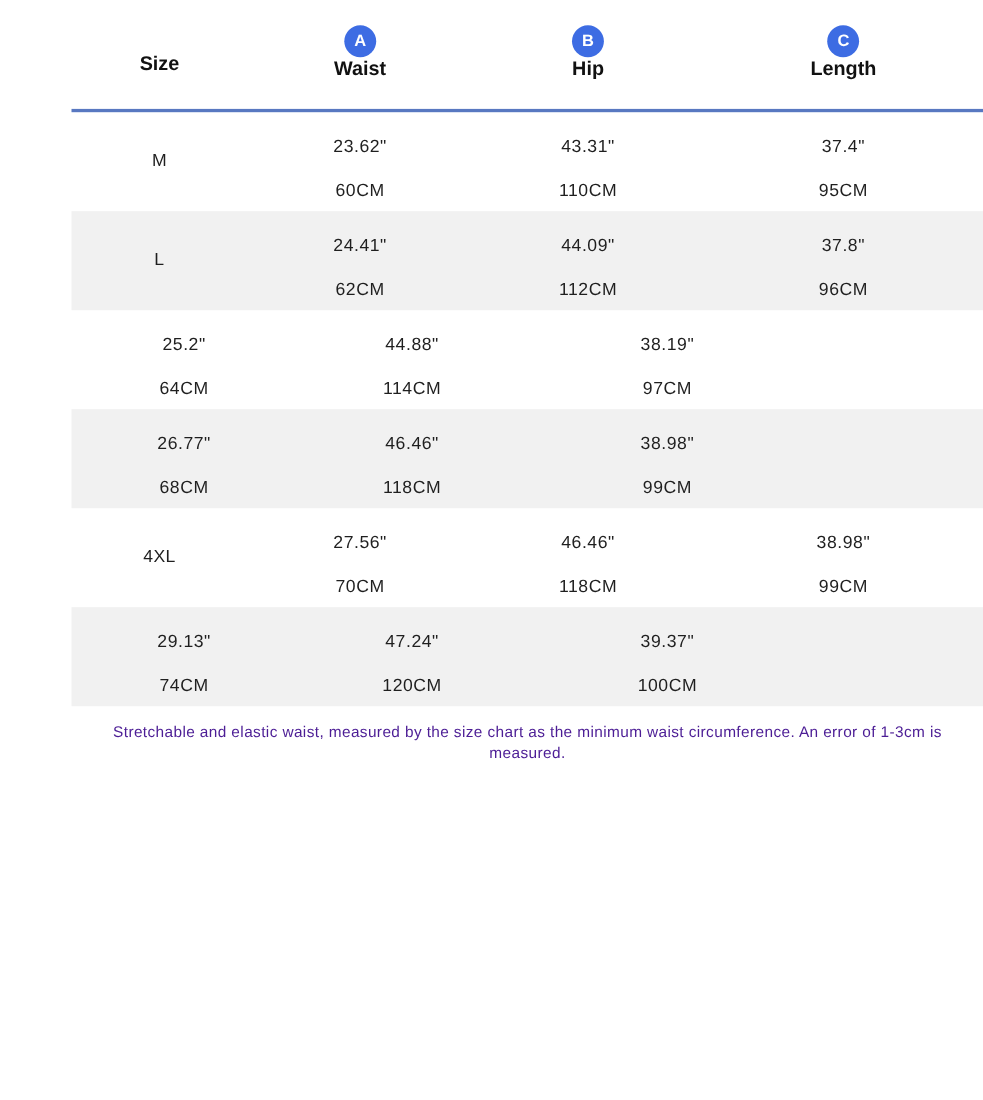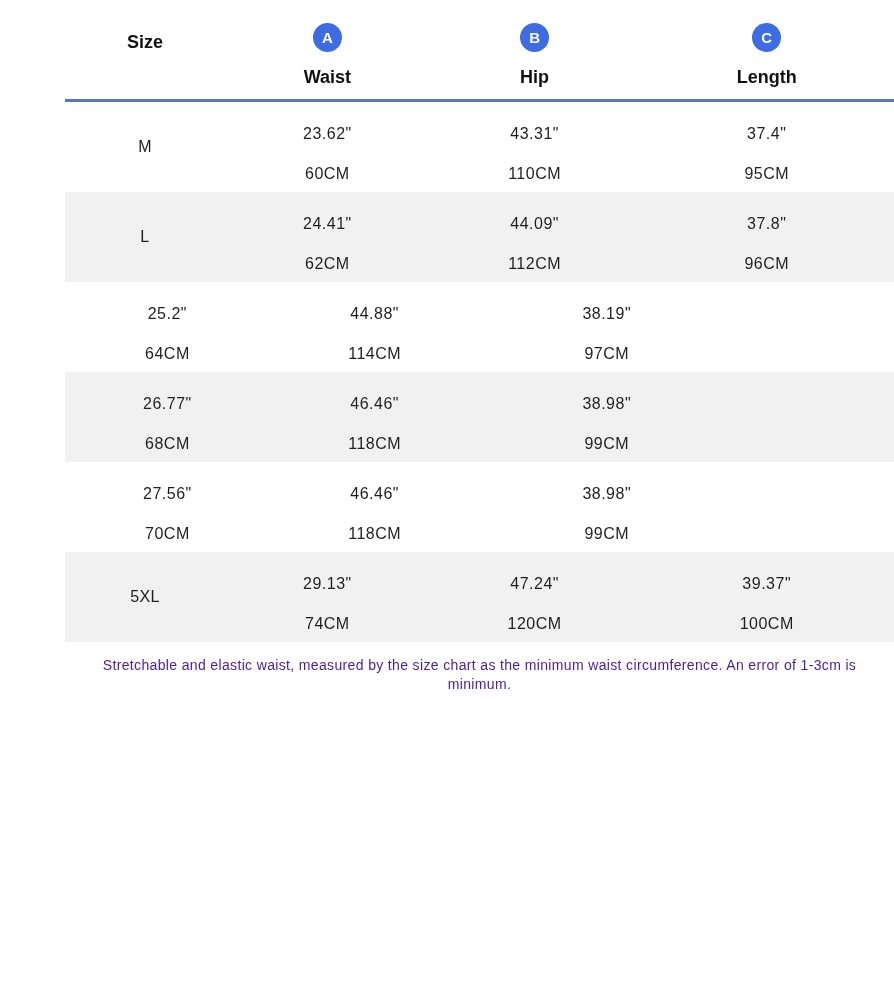--- a/index.html
+++ b/index.html
@@ -35,32 +35,32 @@
   .c2 { width: 24.7%; }
   .c3 { width: 25.3%; }
   .c4 { width: 30.7%; }
 
   .hcell {
     display: flex;
     flex-direction: column;
     align-items: center;
   }
   .hcell.size-h {
-    padding-top: 32px;
+    padding-top: 48px;
   }
   .hcell.meas-h {
     padding-top: 23px;
   }
   .hlabel {
     font-size: 18px;
     font-weight: bold;
     color: #111111;
     line-height: 21px;
   }
-  .meas-h .hlabel { margin-top: 15px; }
+  .meas-h .hlabel { }
 
   .badge {
     width: 29px;
     height: 29px;
     border-radius: 50%;
     background: var(--badge-blue);
     color: #FFFFFF;
     font-size: 15px;
     font-weight: bold;
     display: flex;
@@ -195,51 +195,51 @@
           <div class="val-in">46.46"</div>
           <div class="val-cm">118CM</div>
         </div>
         <div class="cell c4">
           <div class="val-in">38.98"</div>
           <div class="val-cm">99CM</div>
         </div>
       </div>
 
       <div class="row">
+        <div class="cell size-cell c1">4XL</div>
         <div class="cell c2">
           <div class="val-in">27.56"</div>
           <div class="val-cm">70CM</div>
         </div>
         <div class="cell c3">
           <div class="val-in">46.46"</div>
           <div class="val-cm">118CM</div>
         </div>
         <div class="cell c4">
           <div class="val-in">38.98"</div>
           <div class="val-cm">99CM</div>
         </div>
       </div>
 
       <div class="row">
-        <div class="cell size-cell c1">5XL</div>
         <div class="cell c2">
           <div class="val-in">29.13"</div>
           <div class="val-cm">74CM</div>
         </div>
         <div class="cell c3">
           <div class="val-in">47.24"</div>
           <div class="val-cm">120CM</div>
         </div>
         <div class="cell c4">
           <div class="val-in">39.37"</div>
           <div class="val-cm">100CM</div>
         </div>
       </div>
     </div>
 
   </div>
 
   <div class="footnote">
     <div class="fline">Stretchable and elastic waist, measured by the size chart as the minimum waist circumference. An error of 1-3cm is</div>
-    <div class="fline">minimum.</div>
+    <div class="fline">measured.</div>
   </div>
 
 </div>
 
 </body></html>

